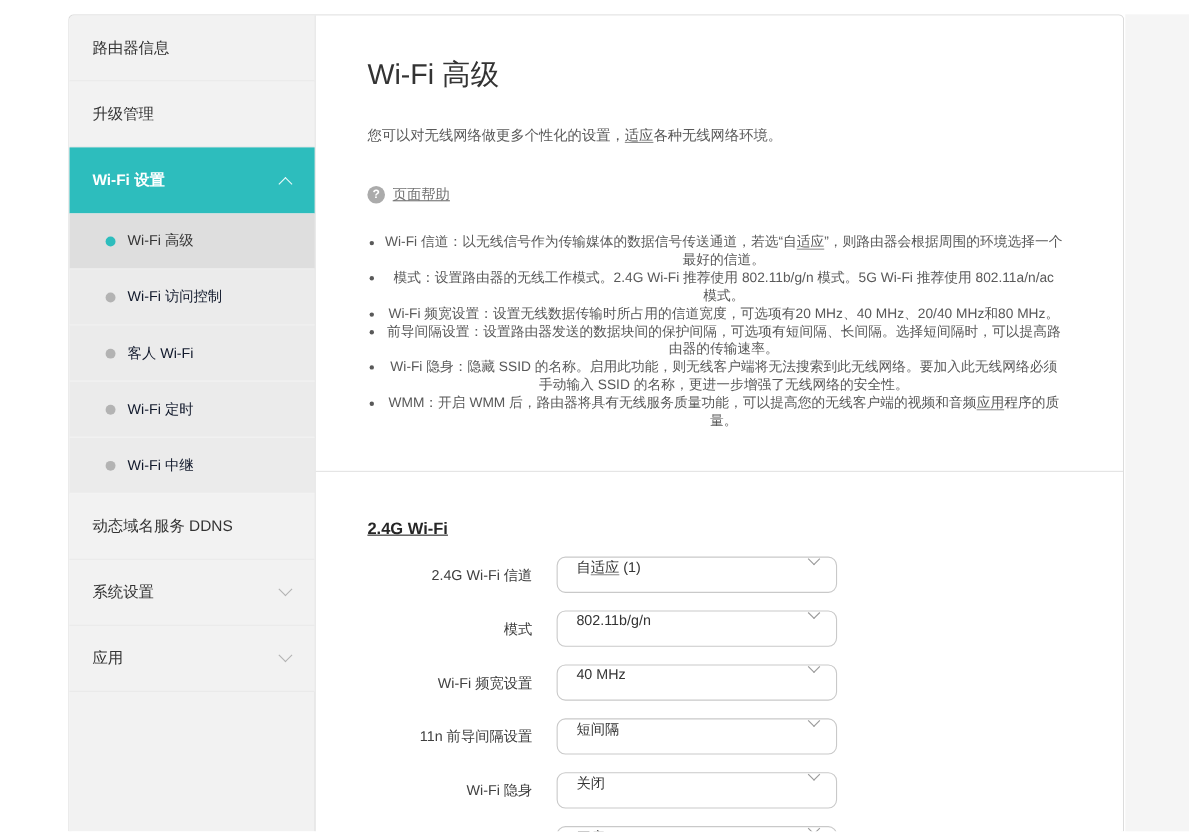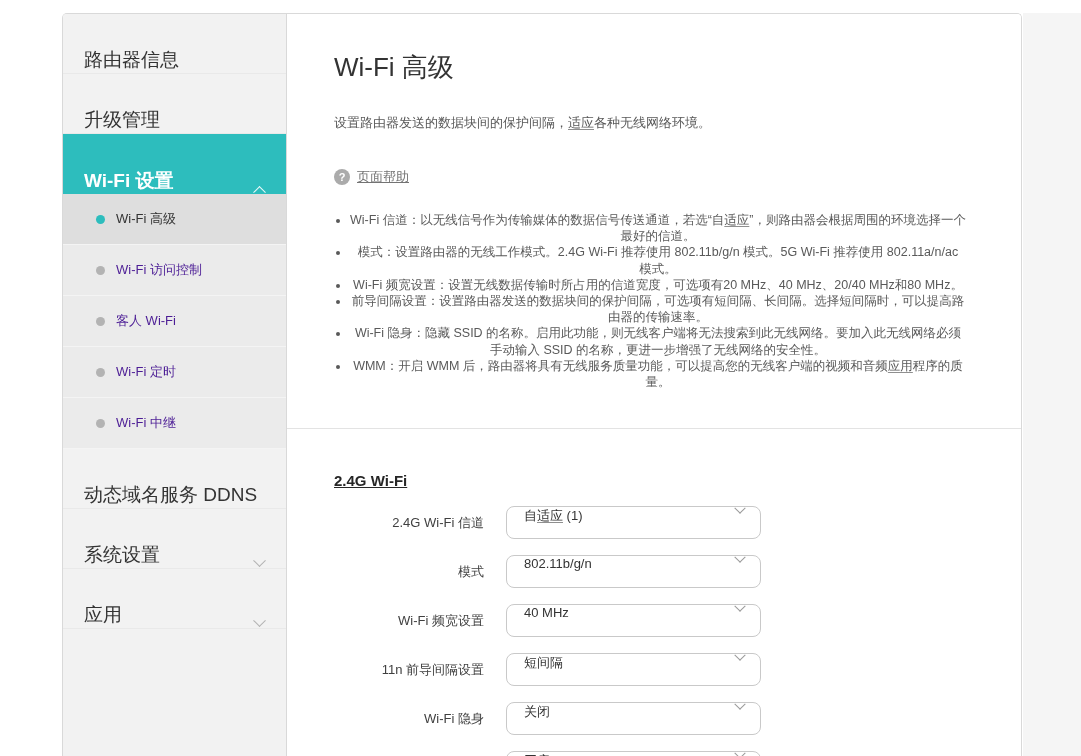--- a/index.html
+++ b/index.html
@@ -19,39 +19,39 @@
     border:1px solid #d9d9d9; border-bottom:none;
     border-radius:5px 5px 0 0;
     display:flex; background:#fff; overflow:hidden;
   }
   
   .sidebar {
     width:224px; flex-shrink:0; background:#f2f2f2;
     border-right:1px solid #d9d9d9;
   }
   .nav-item {
-    height:60px; display:flex; align-items:flex-end; justify-content:space-between;
-    padding:0 22px 0 21px; font-size:19px; color:#333;
+    height:60px; display:flex; align-items:center; justify-content:space-between;
+    padding:0 22px 0 21px; font-size:14px; color:#333;
     border-bottom:1px solid #e9e9e9; cursor:pointer; background:#f2f2f2;
   }
   .nav-item.active {
     background:#2dbdbd; color:#ffffff; border-bottom:none; font-weight:600;
   }
   .chev {
     width:9px; height:9px; flex-shrink:0;
     border-right:1.6px solid #b3b3b3; border-bottom:1.6px solid #b3b3b3;
     transform:rotate(45deg) translate(-2px,-2px);
   }
   .chev.up {
     border-color:#eafafa;
     transform:rotate(-135deg) translate(-2px,-2px);
   }
   .sub-item {
     height:51px; display:flex; align-items:center;
-    padding-left:33px; font-size:13px; color:#4c1d95;
+    padding-left:33px; font-size:13px; color:#0f172a;
     background:#ebebeb; border-bottom:1px solid #f4f4f4; cursor:pointer;
   }
   .sub-item.selected { background:#dedede; color:#333; }
   .dot {
     width:9px; height:9px; border-radius:50%; background:#b3b3b3;
     margin-right:11px; flex-shrink:0;
   }
   .sub-item.selected .dot { background:#2dbdbd; }
   
   .content { flex:1; background:#fff; padding:0 47px; }
@@ -148,21 +148,21 @@
     </div>
     <div class="nav-item">
       <span>应用</span>
       <span class="chev"></span>
     </div>
   </div>
 
   <div class="content">
     <div class="page-title">Wi-Fi 高级</div>
 
-    <div class="page-desc"><span>设置路由器发送的数据块间的保护间隔，</span><span class="u">适应</span><span>各种无线网络环境。</span></div>
+    <div class="page-desc"><span>您可以对无线网络做更多个性化的设置，</span><span class="u">适应</span><span>各种无线网络环境。</span></div>
 
     <div class="help-row">
       <span class="help-icon">?</span>
       <span class="help-label">页面帮助</span>
     </div>
 
     <ul class="bullets">
       <li><span>Wi-Fi 信道：以无线信号作为传输媒体的数据信号传送通道，若选“自</span><span class="u">适应</span><span>”，则路由器会根据周围的环境选择一个最好的信道。</span></li>
       <li><span>模式：设置路由器的无线工作模式。2.4G Wi-Fi 推荐使用 802.11b/g/n 模式。5G Wi-Fi 推荐使用 802.11a/n/ac 模式。</span><span class="u"></span><span></span></li>
       <li><span>Wi-Fi 频宽设置：设置无线数据传输时所占用的信道宽度，可选项有20 MHz、40 MHz、20/40 MHz和80 MHz。</span><span class="u"></span><span></span></li>

